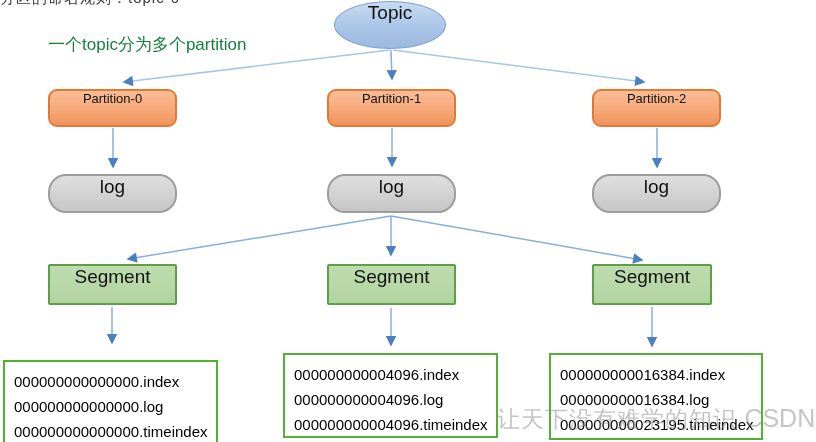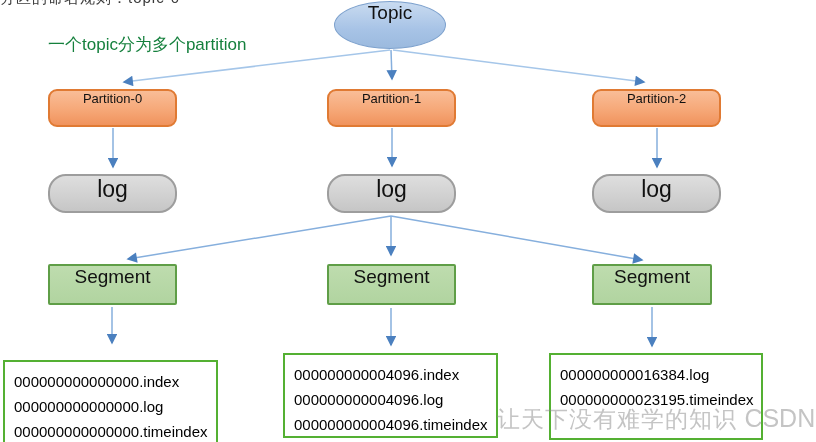--- a/index.html
+++ b/index.html
@@ -31,21 +31,21 @@
     border:1.5px solid #7da1cd;font-size:19px;
   }
   .partition{
     top:89px;width:129px;height:38px;border-radius:9px;
     background:linear-gradient(180deg,#f9bd97 0%,#f6a878 55%,#f0935d 100%);
     border:2px solid #e07a33;font-size:13px;
   }
   .logbox{
     top:174px;width:129px;height:39px;border-radius:18px;
     background:linear-gradient(180deg,#dedede 0%,#d0d0d0 60%,#c6c6c6 100%);
-    border:2px solid #9d9d9d;font-size:23px;
+    border:2px solid #9d9d9d;font-size:19px;
   }
   .segment{
     top:264px;width:129px;height:41px;border-radius:2px;
     background:linear-gradient(180deg,#bedcae 0%,#b1d4a0 100%);
     border:2px solid #5f9e47;font-size:19px;
   }
   .col1{left:48px;}
   .col2{left:327px;}
   .col3{left:592px;}
   .col3.segment{width:120px;}
@@ -140,20 +140,21 @@
   <div class="fline">000000000000000.index</div>
   <div class="fline">000000000000000.log</div>
   <div class="fline">000000000000000.timeindex</div>
 </div>
 <div class="filebox fb2">
   <div class="fline">000000000004096.index</div>
   <div class="fline">000000000004096.log</div>
   <div class="fline">000000000004096.timeindex</div>
 </div>
 <div class="filebox fb3">
+  <div class="fline">000000000016384.index</div>
   <div class="fline">000000000016384.log</div>
   <div class="fline">000000000023195.timeindex</div>
 </div>
 
 <div class="watermark">
   <span>让天下没有难学的知识</span>
   <span class="brand">CSDN</span>
   
 </div>
 

